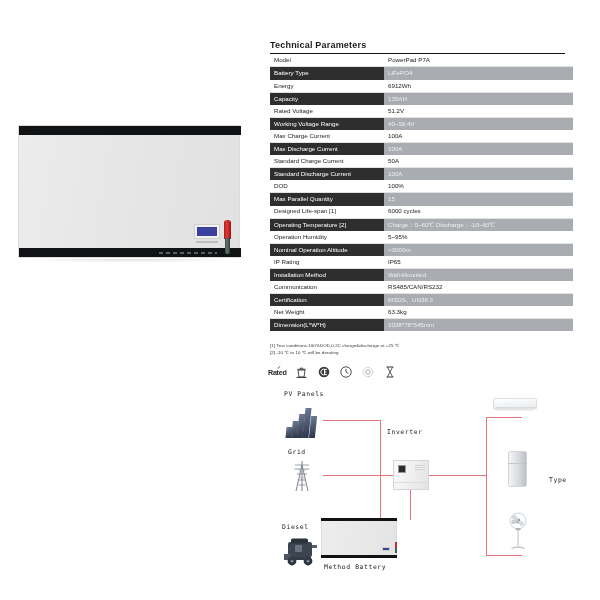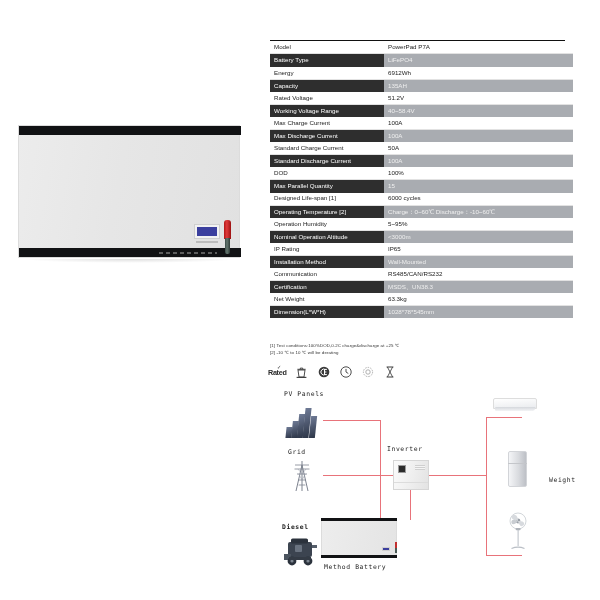--- a/index.html
+++ b/index.html
@@ -301,22 +301,22 @@
     position: absolute; left: 0; top: 12px; width: 100%; height: 1px; background: #c4c6ca;
   }
 
   
   #icon-fan { position: absolute; left: 238px; top: 124px; width: 24px; height: 38px; }
 
   
   #label-loads { left: 281px; top: 88px; }
   #label-pv { left: 16px; top: 2px; }
   #label-grid { left: 20px; top: 60px; text-align: right; }
-  #label-diesel { left: 14px; top: 135px; font-weight: bold; }
-  #label-inverter { left: 119px; top: 57px; }
+  #label-diesel { left: 14px; top: 135px; }
+  #label-inverter { left: 119px; top: 40px; }
   #label-storebatt { left: 56px; top: 175px; }
 </style>
 </head>
 <body>
 
 <div id="product-figure">
   <div class="batt-body">
     <div class="batt-top-bar"></div>
     <div class="batt-bottom-bar">
       <div class="batt-bottom-vents"></div>
@@ -327,20 +327,21 @@
   </div>
   <div class="batt-lcd-foot"></div>
   <div class="batt-terminal">
     <div class="batt-terminal-red"></div>
     <div class="batt-terminal-dark"></div>
   </div>
   <div class="batt-shadow"></div>
 </div>
 
 <div id="spec-table">
+  <div id="spec-title">Technical Parameters</div>
   <div class="spec-rule"></div>
   <table class="spec">
     <tbody id="spec-body">
         <tr class="odd">
           <td class="k">Model</td>
           <td class="v">PowerPad P7A</td>
         </tr>
         <tr class="even">
           <td class="k">Battery Type</td>
           <td class="v">LiFePO4</td>
@@ -556,14 +557,14 @@
       <circle cx="12" cy="9" r="2.4" fill="#9aa0a8"></circle>
       <path d="M12 9 C12 3, 8 1.5, 6 4 C4 6.5, 8 8, 12 9" fill="#d7dade"></path>
       <path d="M12 9 C18 8.4, 19.6 11.8, 17 13.6 C14.4 15.4, 13 12.4, 12 9" fill="#d7dade"></path>
       <path d="M12 9 C8.4 13.8, 4.8 12.6, 5.4 9.6 C6 6.6, 9 7.6, 12 9" fill="#c9cdd2"></path>
       <path d="M11.6 17 h1 v17 h-1 z" fill="#b9bec5"></path>
       <path d="M5.5 36.5 q6.5 -2.6 13 0" fill="none" stroke="#b9bec5" stroke-width="1.3"></path>
       <rect x="9.6" y="16" width="5" height="2.2" rx="1" fill="#aeb3ba"></rect>
     </svg>
   </div>
 
-  <div class="diag-label" id="label-loads">Weight</div>
+  <div class="diag-label" id="label-loads">Type</div>
 </div>
 
 </body></html>

